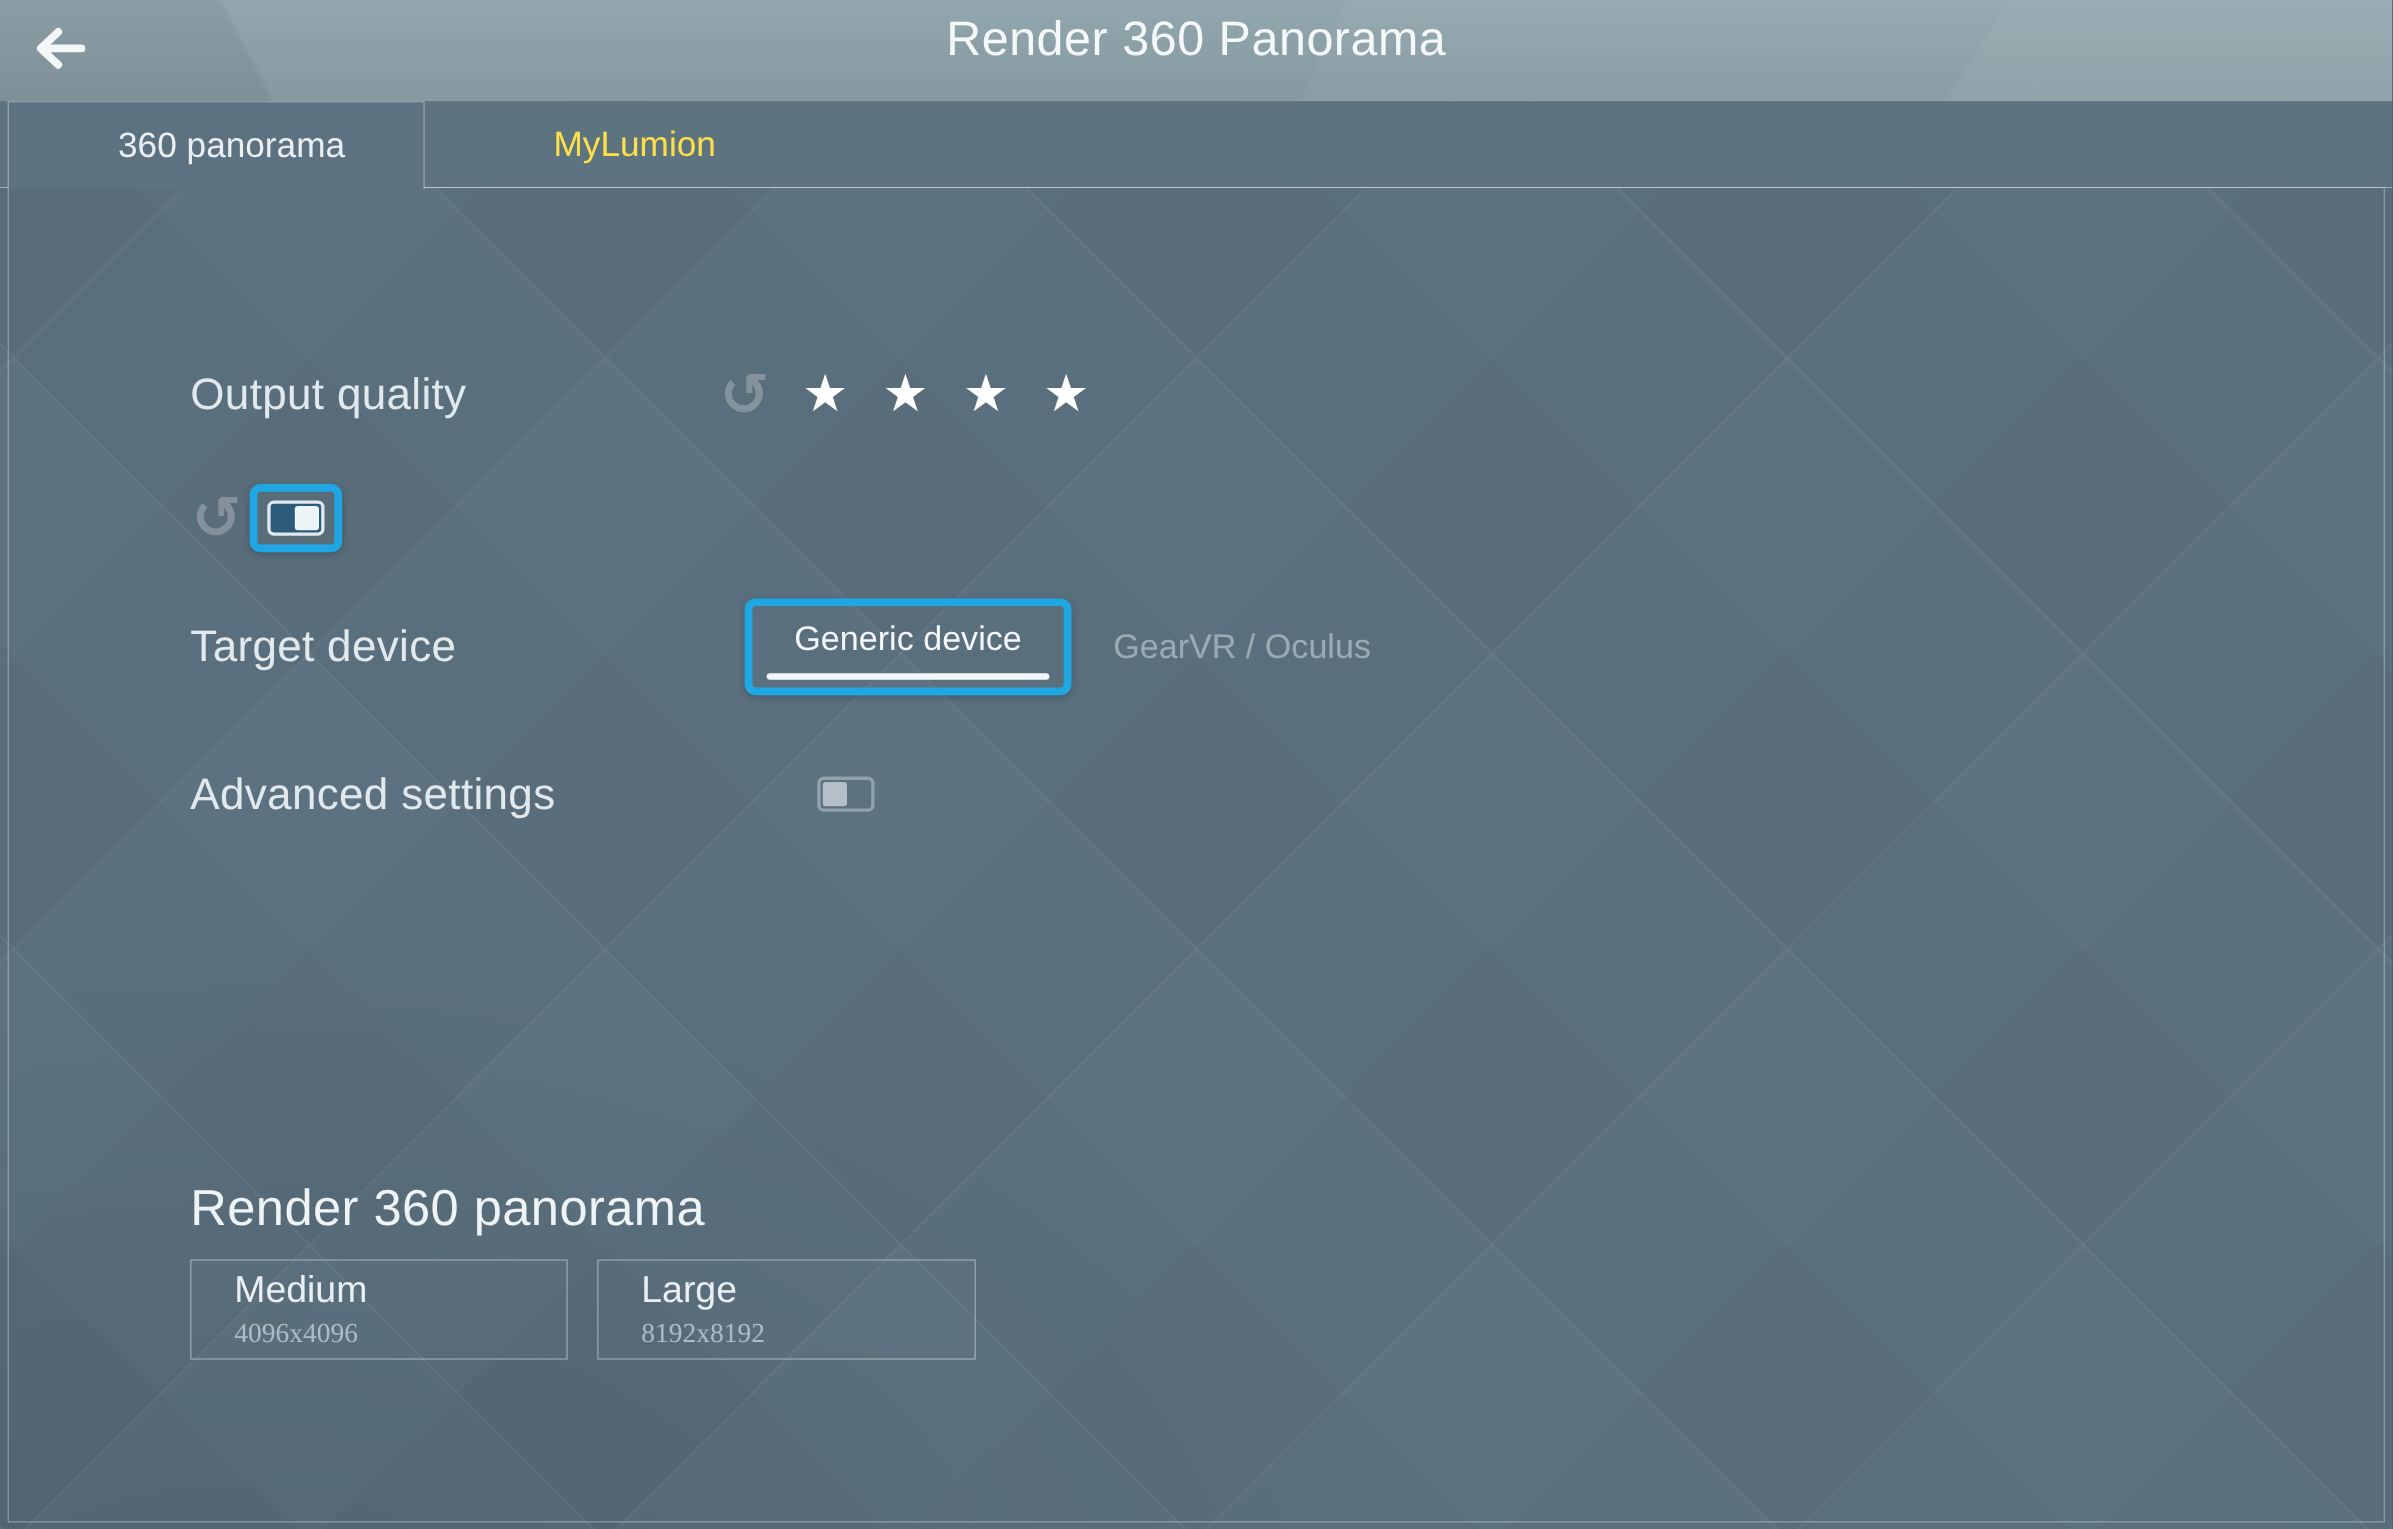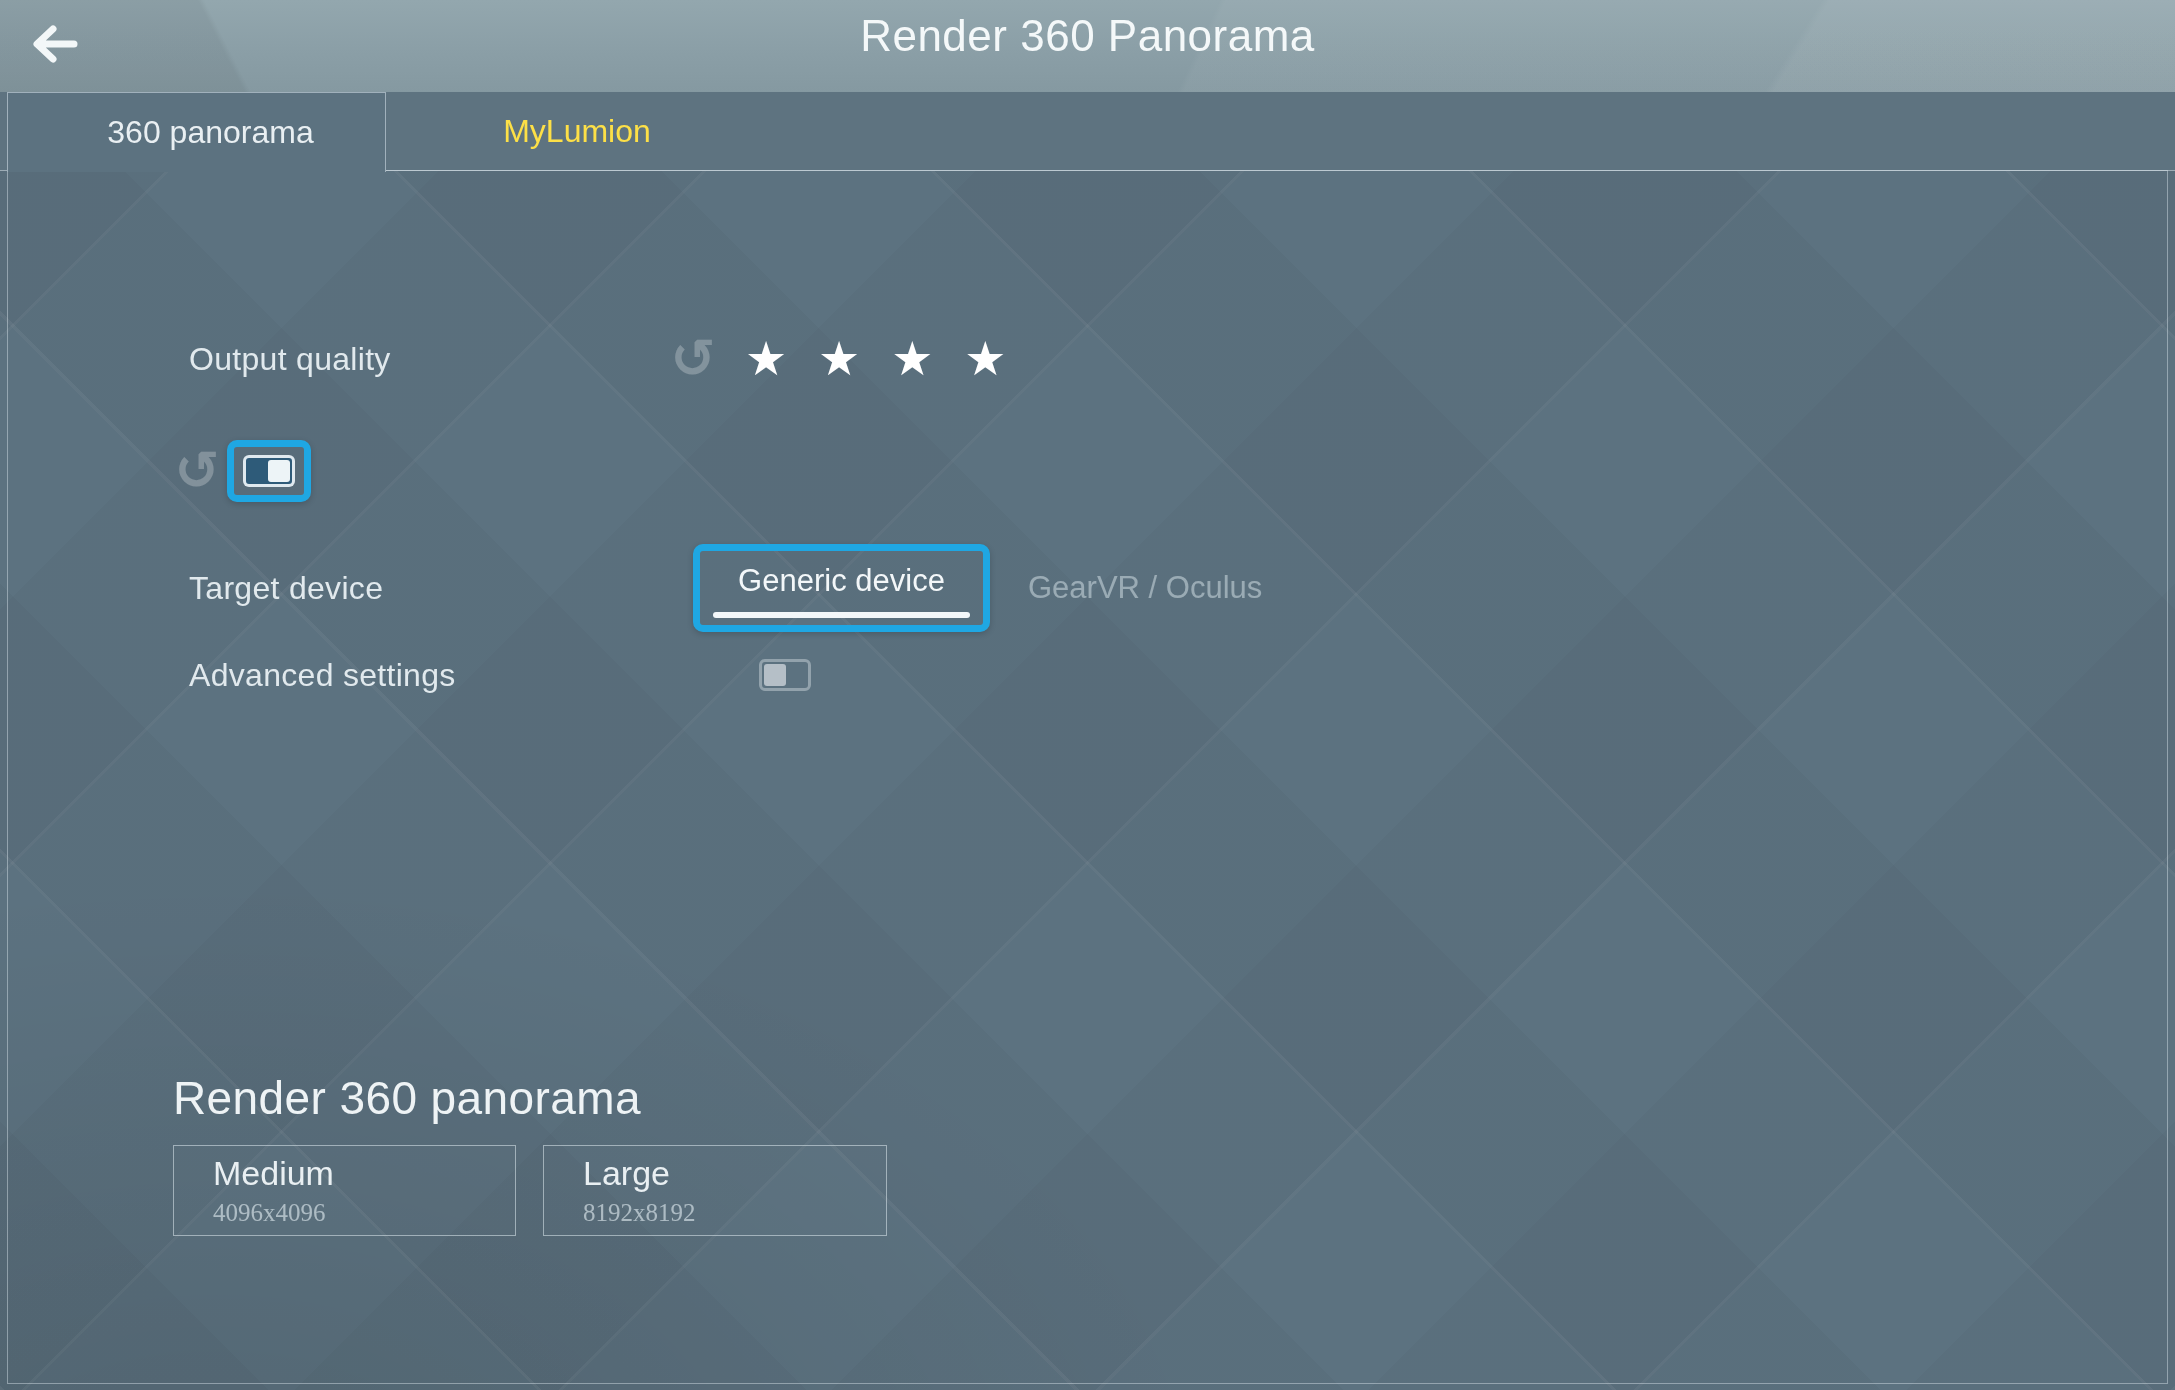--- a/index.html
+++ b/index.html
@@ -75,22 +75,22 @@
     position: absolute; left: 7px; top: 170px; width: 2161px; height: 1214px; z-index: 2;
     border: 1px solid rgba(219,230,236,0.45);
     border-top: 1px solid rgba(219,230,236,0.50);
     background: transparent;
   }
 
   .row { position: absolute; left: 165px; height: 90px; display: flex; align-items: center; }
   .row-output   { top: 143px; }
   .row-stereo   { top: 255px; }
   .row-target   { top: 372px; }
-  .row-advanced { top: 459px; gap: 20px; }
-  .row-label { width: 480px; font-size: 32px; color: #e1e9ed; letter-spacing: 0.3px; margin-left: 16px; }
+  .row-advanced { top: 506px; gap: 20px; }
+  .row-label { width: 480px; font-size: 40px; color: #e1e9ed; letter-spacing: 0.3px; }
 
   .reset-icon {
     width: 48px; text-align: center;
     font-family: "DejaVu Sans", sans-serif;
     font-size: 54px; font-weight: bold; line-height: 48px;
     color: rgba(255,255,255,0.25);
     cursor: pointer; user-select: none;
   }
   .stars {
     margin-left: 28px;

